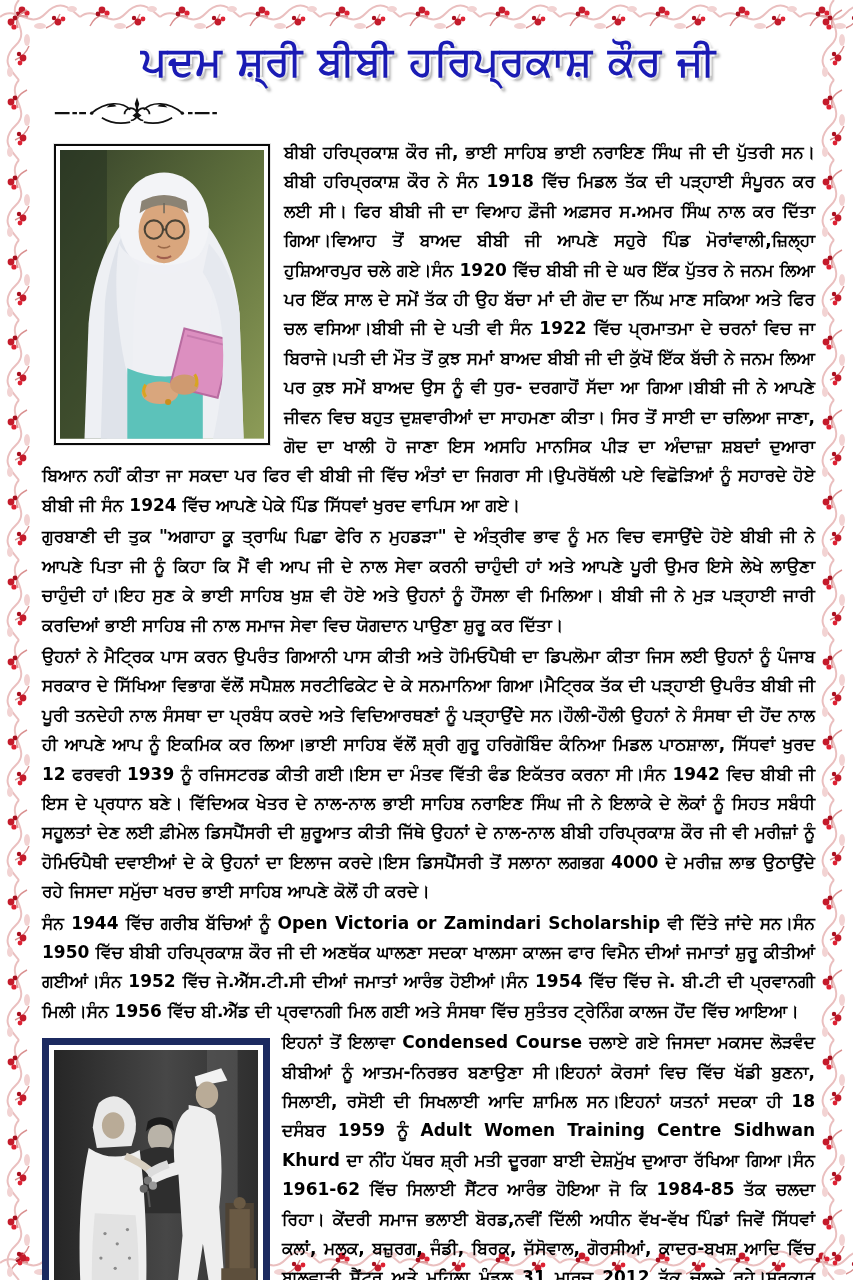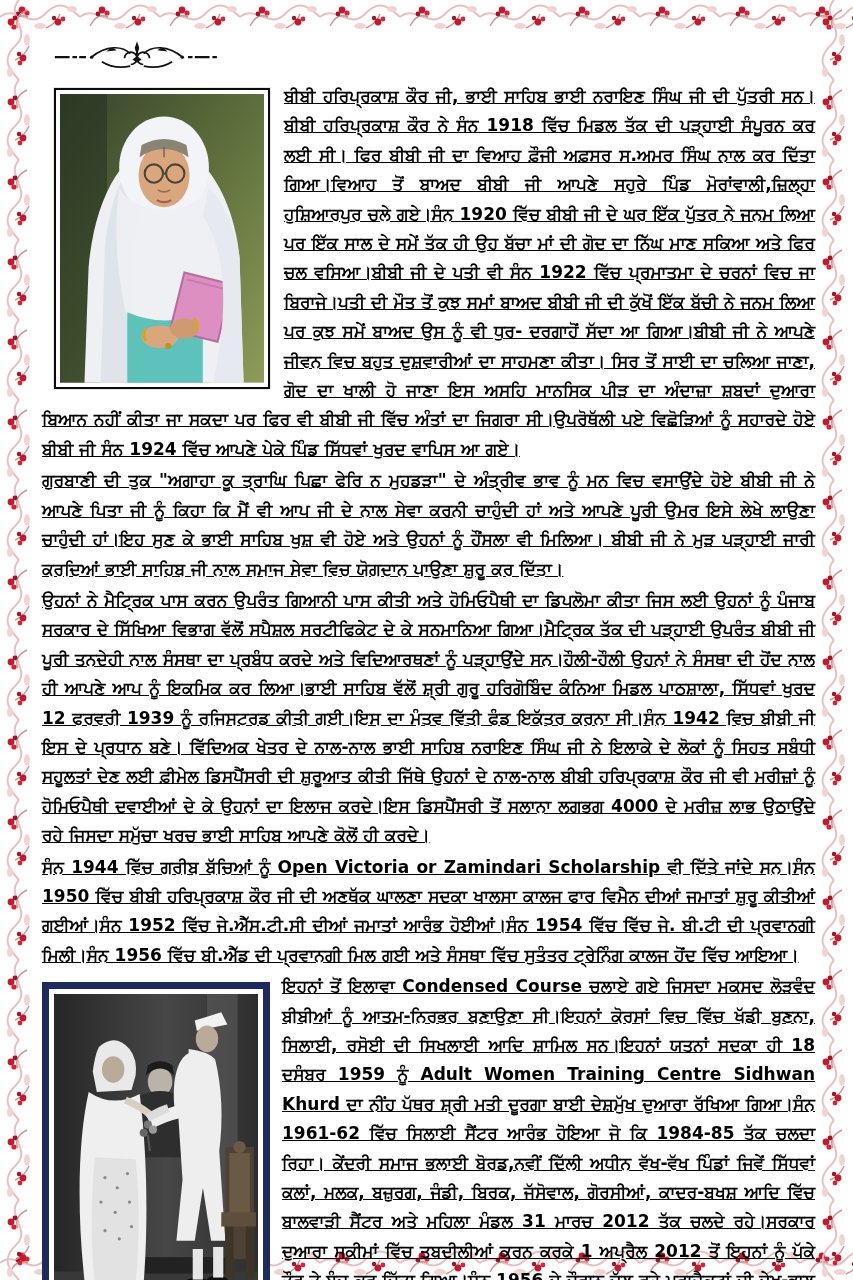--- a/index.html
+++ b/index.html
@@ -24,21 +24,21 @@
     text-shadow:-2px -2px 0 #ffffff,2px -2px 0 #f2f2f2,-2px 2px 0 #ffffff,2px 2px 0 #cfcfcf,3px 3px 3px #9a9a9a;
     letter-spacing:1px;
   }
   .title-flourish{margin:6px 0 0 10px;width:170px;height:44px;}
   .title-flourish svg{display:block;width:100%;height:100%;}
 
   article.bio{
     margin-top:4px;color:#000;font-size:17px;font-weight:600;
     line-height:1.73;text-align:justify;
   }
-  article.bio p{margin:0 0 2px 0;text-decoration:underline;}
+  article.bio p{margin:0 0 2px 0;}
 
   .photo-frame{background:#fff;}
   .photo1-frame{
     float:left;width:204px;margin:6px 14px 6px 12px;
     border:2px solid #0a0a0a;padding:4px;box-shadow:0 0 0 1px #e8e8e8;
   }
   .photo2-frame{
     float:left;width:204px;margin:10px 12px 4px 0;
     border:7px solid #1c2a60;padding:5px;
   }
@@ -93,20 +93,21 @@
   </svg>
 </div>
 <div class="border-strip bs-right">
   <svg viewBox="0 0 38 1280" preserveAspectRatio="none" aria-hidden="true">
     <rect width="38" height="1280" fill="url(#fv)"></rect>
   </svg>
 </div>
 
 <div class="content">
 
+  <h1 class="page-title">ਪਦਮ ਸ਼੍ਰੀ ਬੀਬੀ ਹਰਿਪ੍ਰਕਾਸ਼ ਕੌਰ ਜੀ</h1>
 
   <div class="title-flourish">
     <svg viewBox="0 0 300 60" aria-hidden="true">
       <g stroke="#111" fill="none" stroke-width="4">
         <path d="M5,32 h55" stroke-dasharray="26 5 8 4"></path>
         <path d="M240,32 h55" stroke-dasharray="8 4 26 5"></path>
       </g>
       <g stroke="#111" fill="none" stroke-width="3">
         <path d="M70,32 C95,10 125,12 138,26"></path>
         <path d="M230,32 C205,10 175,12 162,26"></path>

